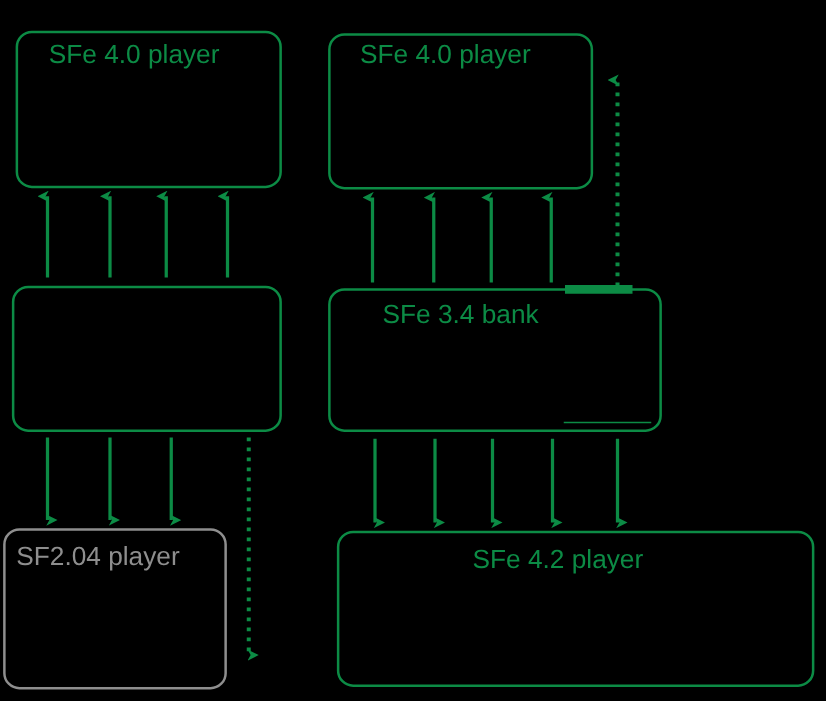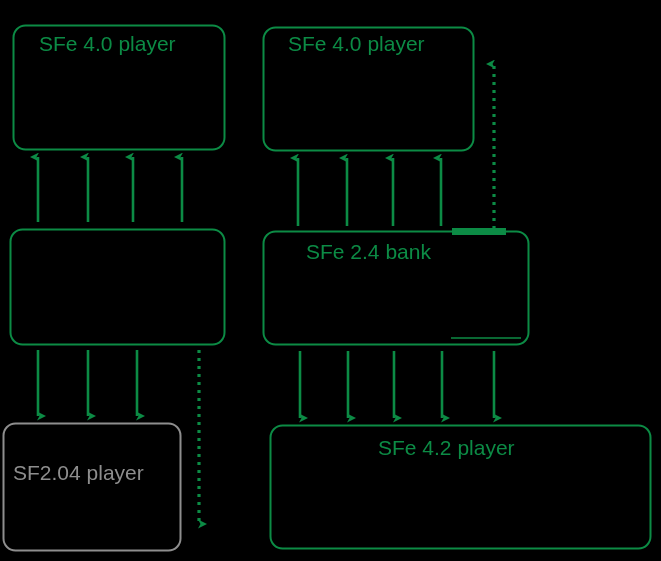--- a/index.html
+++ b/index.html
@@ -100,19 +100,19 @@
     </g>
 
   </svg>
 
   <div class="node-label green-text" style="left:39px; top:33px;">SFe 4.0 player</div>
 
   <div class="node-label green-text" style="left:288px; top:33px;">SFe 4.0 player</div>
 
 
 
-  <div class="node-label green-text" style="left:306px; top:241px;">SFe 2.4 bank</div>
+  <div class="node-label green-text" style="left:306px; top:241px;">SFe 3.4 bank</div>
 
-  <div class="node-label grey-text" style="left:13px; top:435px;margin-top:27px;">SF2.04 player</div>
+  <div class="node-label grey-text" style="left:13px; top:435px;">SF2.04 player</div>
 
   <div class="node-label green-text" style="left:378px; top:437px;">SFe 4.2 player</div>
 
 </div>
 
 </body></html>

